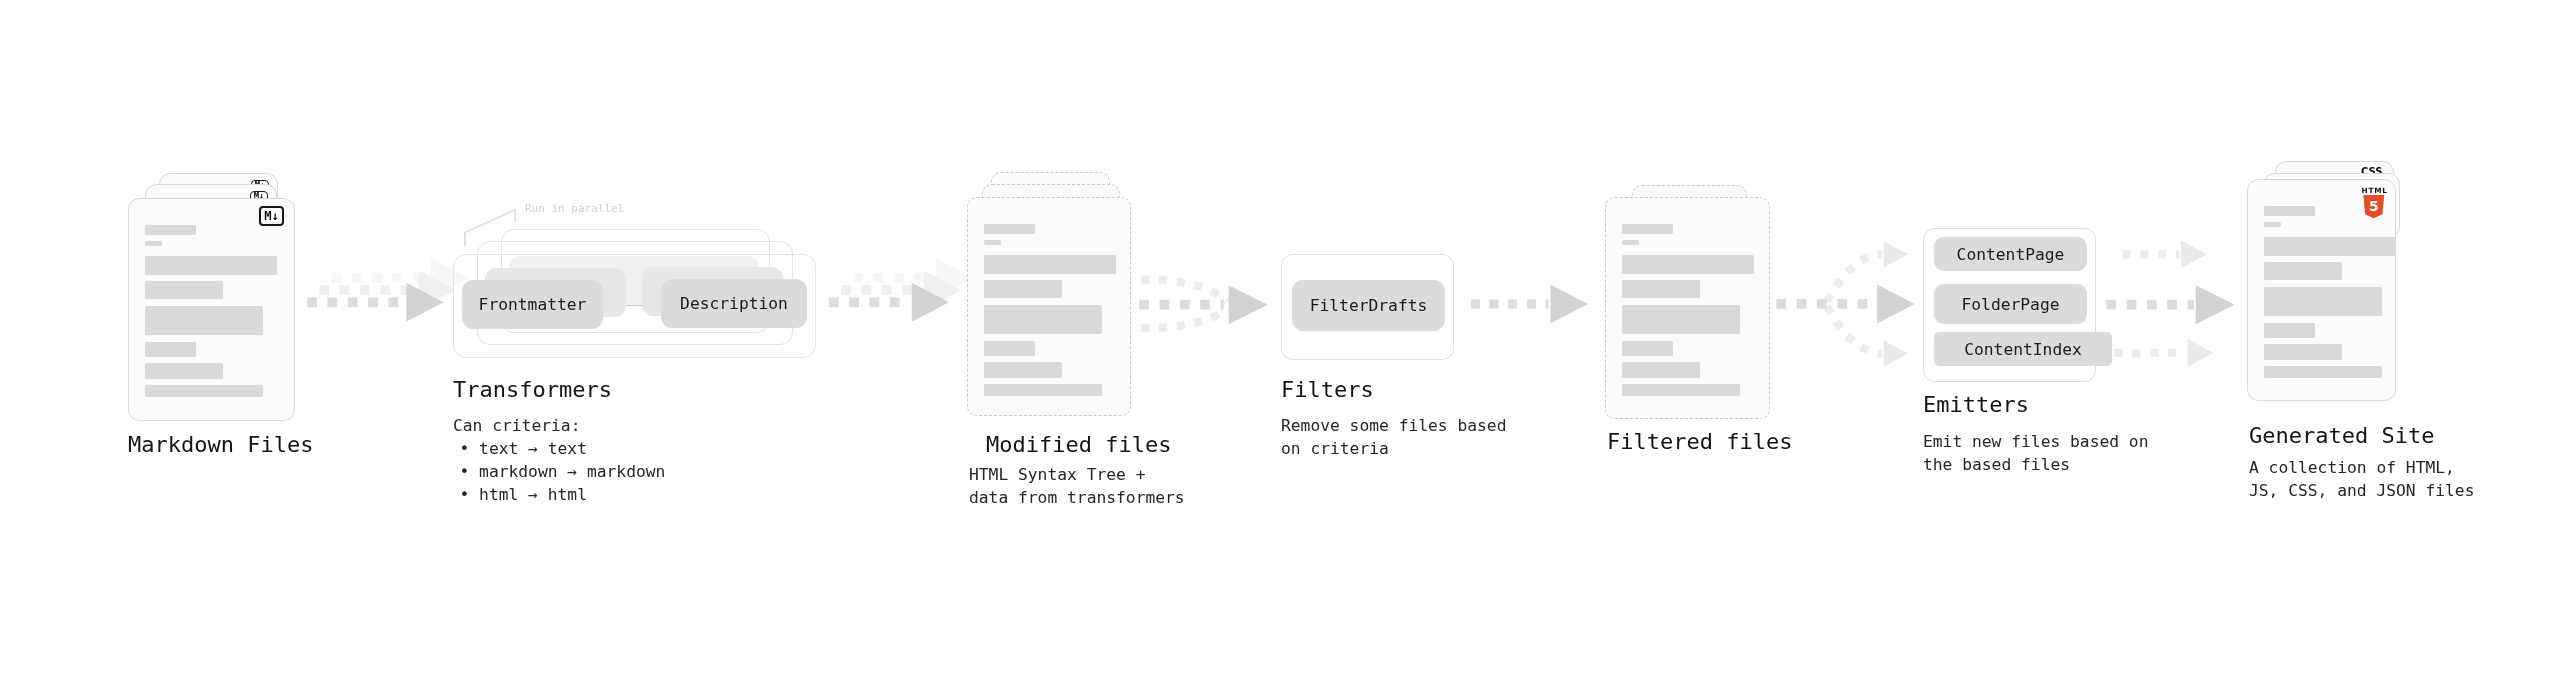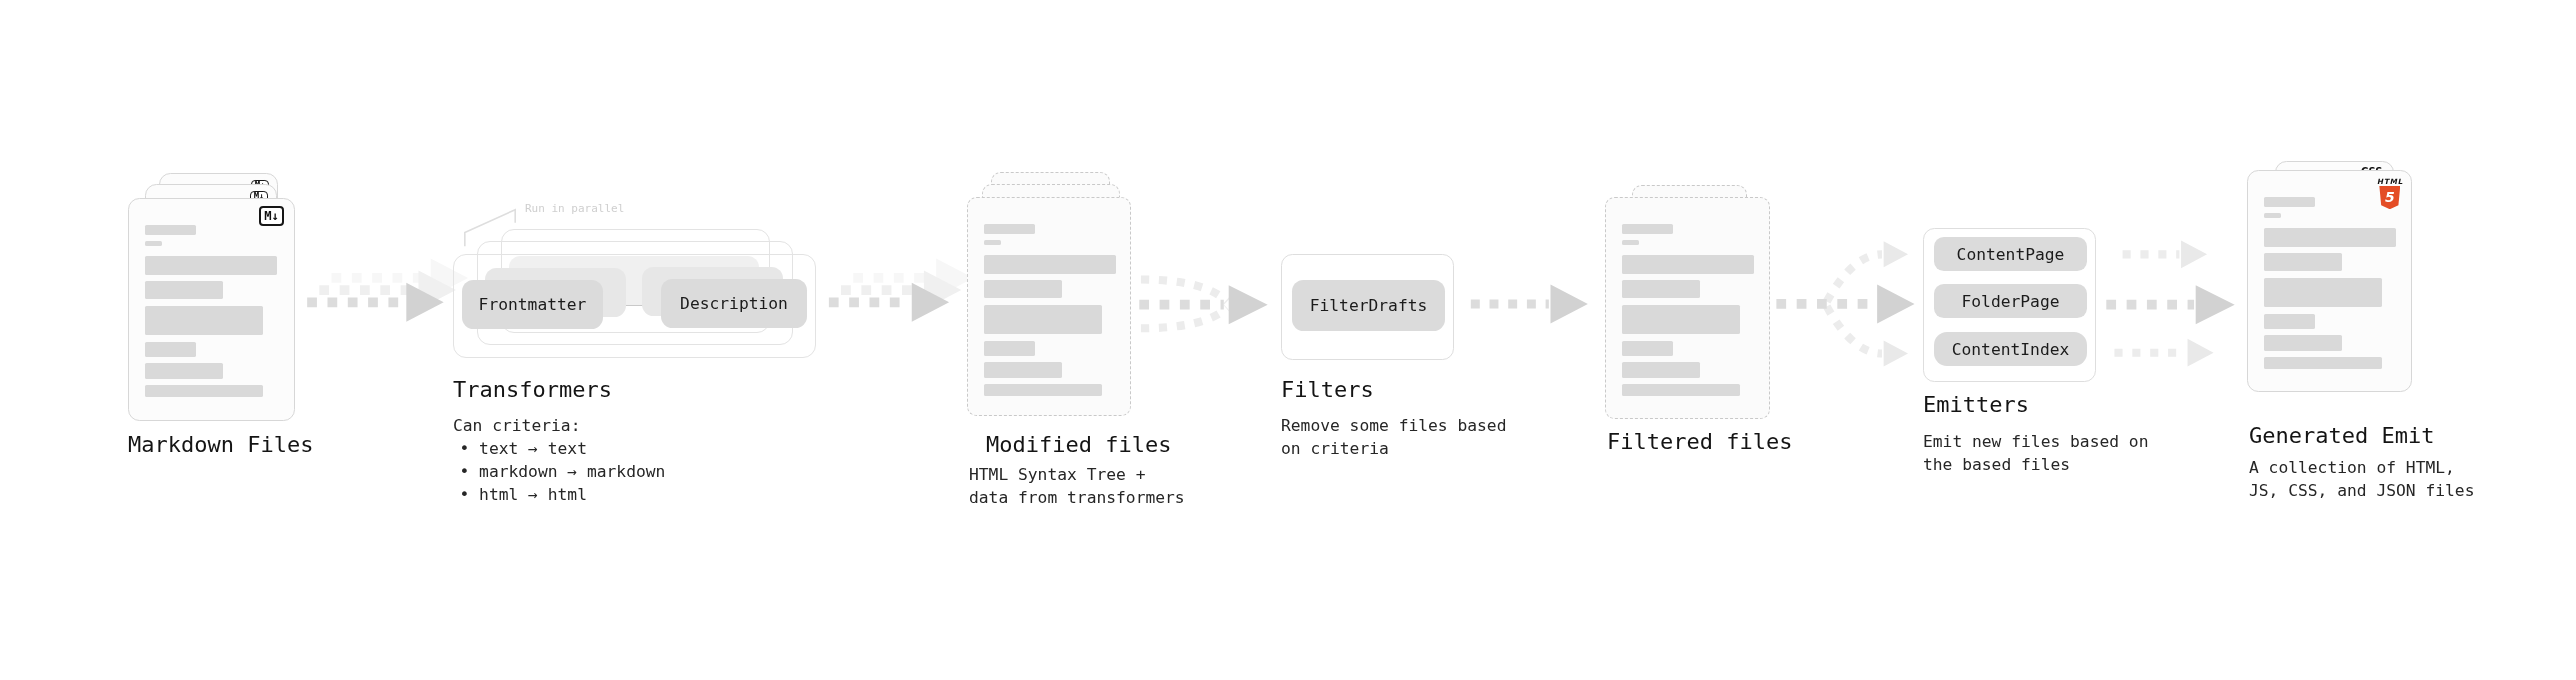--- a/index.html
+++ b/index.html
@@ -223,56 +223,56 @@
         <div class="bar" style="left: 16.3px; top: 143px; width: 51px; height: 14.6px;"></div>
         <div class="bar" style="left: 16.3px; top: 164px; width: 78px; height: 16.3px;"></div>
         <div class="bar" style="left: 16.3px; top: 186px; width: 118px; height: 12.2px;"></div>
       </div>
     <div class="title" style="left:1607px;top:429px;">Filtered files</div>
   </div>
 
   <div>
     <div class="panel" style="left:1923px;top:228px;width:173px;height:154px;"></div>
     <div class="pill" style="left:1934px;top:237px;width:153px;height:34px;border-radius:9.8px;">ContentPage</div>
-    <div class="pill" style="left:1934px;top:284px;width:153px;height:34px;border-radius:9.8px;">FolderPage</div>
-    <div class="pill" style="left:1934px;top:332px;width:153px;height:34px;border-radius:13px;">ContentIndex</div>
+    <div class="pill" style="left:1934px;top:284px;width:153px;height:40px;border-radius:9.8px;">FolderPage</div>
+    <div class="pill" style="left:1934px;top:332px;width:178px;height:34px;border-radius:5px;">ContentIndex</div>
     <div class="title" style="left:1923px;top:392px;">Emitters</div>
     <div class="sub" style="left:1923px;top:430px;">
       <div>Emit new files based on</div>
       <div>the based files</div>
     </div>
   </div>
 
   <div>
     <div class="doc" style="left:2275px;top:161px;width:119px;height:65px;">
       <div class="css-badge">
         <div class="css-word">CSS</div>
         <div class="css-bar"></div>
       </div>
     </div>
     <div class="doc" style="left:2263px;top:173px;width:137px;height:65px;">
       <div class="js-badge"></div>
     </div>
-    <div class="doc" style="left:2247px;top:170px;width:165px;height:222px;font-style:italic;">
+    <div class="doc" style="left:2247px;top:179px;width:149px;height:222px;">
       <div class="html5-logo">
         <div class="html5-word">HTML</div>
         <div class="html5-shield">
             <span>5</span>
           </div>
       </div>
     <div class="bar" style="left: 16.3px; top: 26px; width: 51px; height: 9.8px;"></div>
         <div class="bar" style="left: 16.3px; top: 42px; width: 17px; height: 4.9px;"></div>
         <div class="bar" style="left: 16.3px; top: 57px; width: 132px; height: 18.7px;"></div>
         <div class="bar" style="left: 16.3px; top: 82px; width: 78px; height: 18px;"></div>
         <div class="bar" style="left: 16.3px; top: 107px; width: 118px; height: 29px;"></div>
         <div class="bar" style="left: 16.3px; top: 143px; width: 51px; height: 14.6px;"></div>
         <div class="bar" style="left: 16.3px; top: 164px; width: 78px; height: 16.3px;"></div>
         <div class="bar" style="left: 16.3px; top: 186px; width: 118px; height: 12.2px;"></div>
       </div>
-    <div class="title" style="left:2249px;top:423px;">Generated Emit</div>
+    <div class="title" style="left:2249px;top:423px;">Generated Site</div>
     <div class="sub" style="left:2249px;top:456px;">
       <div>A collection of HTML,</div>
       <div>JS, CSS, and JSON files</div>
     </div>
   </div>
 
 </div>
 
 
 </body></html>

